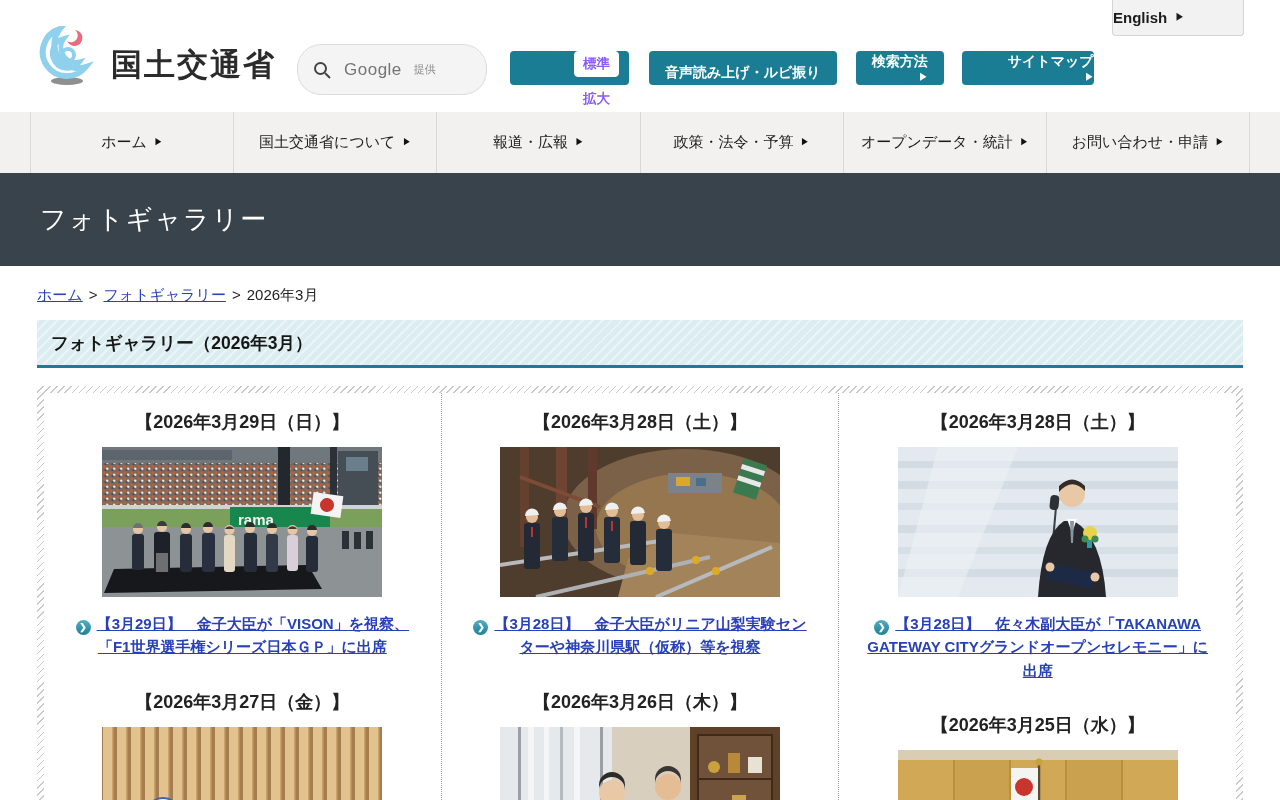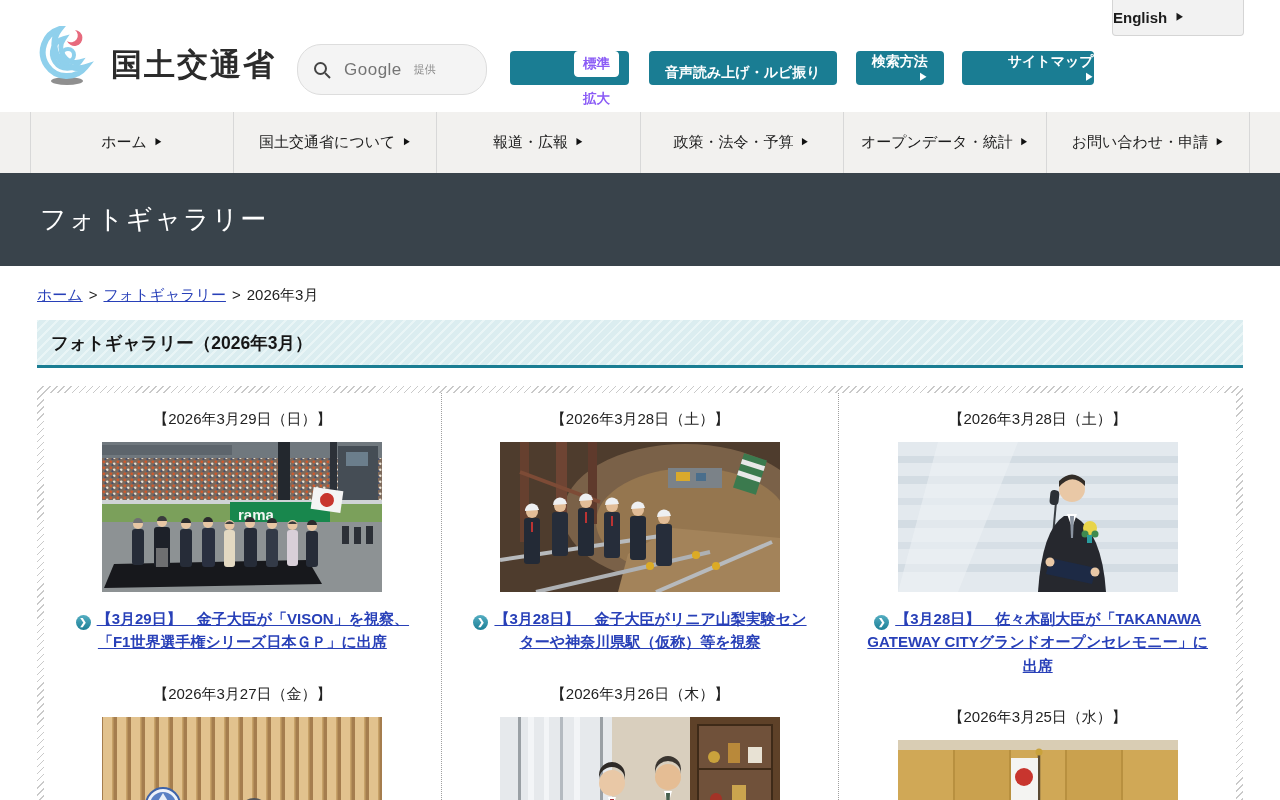--- a/index.html
+++ b/index.html
@@ -67,21 +67,21 @@
   
   .gallery-frame {
     margin:18px 37px 40px; padding:7px;
     background:repeating-linear-gradient(135deg,#ffffff 0 4px,#c9c9c9 4px 5px);
   }
   .gallery-inner { background:#fff; display:flex; }
   .gallery-col { flex:1; }
   .gallery-col.mid, .gallery-col.first { border-right:1px dotted #9f9f9f; }
   .card { padding:17px 20px 0; text-align:center; }
   .card + .card { padding-top:31px; }
-  .card-date { font-size:15px; font-weight:400; color:#222; }
+  .card-date { font-size:18px; font-weight:700; color:#222; }
   .photo { width:280px; height:150px; margin:13px auto 0; display:block; background:#ccc; cursor:pointer; }
   .card-link {
     display:block; margin:15px 6px 0; color:#2840b8; font-size:15px; font-weight:700;
     text-decoration:underline; line-height:1.55; cursor:pointer;
   }
   .bullet {
     display:inline-flex; width:15px; height:15px; border-radius:50%;
     background:linear-gradient(180deg,#55aec2,#1c7f96); color:#fff; font-size:9px;
     align-items:center; justify-content:center; margin-right:6px; vertical-align:-1px;
     text-decoration:none; font-weight:700;

